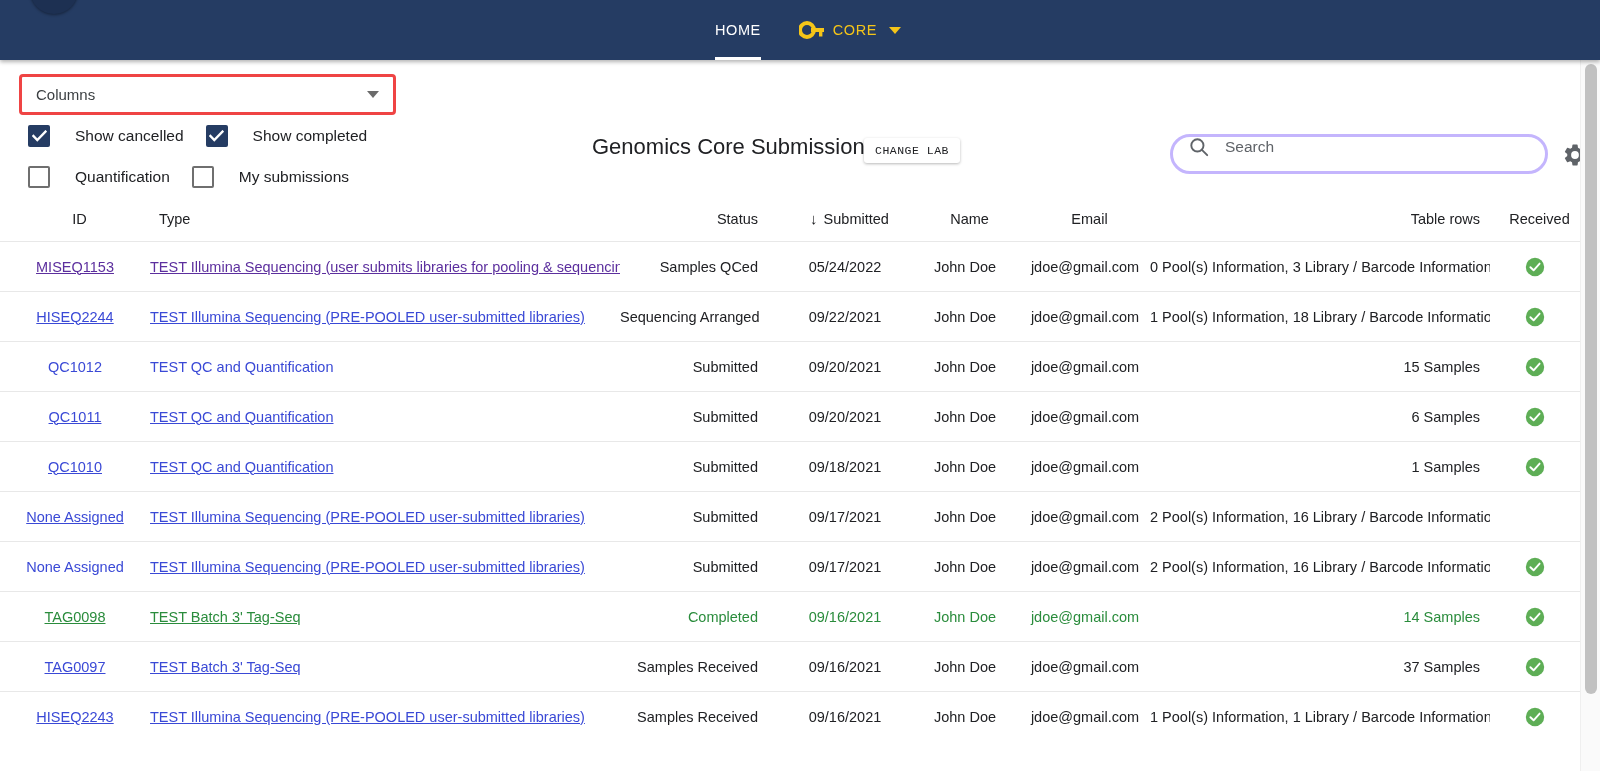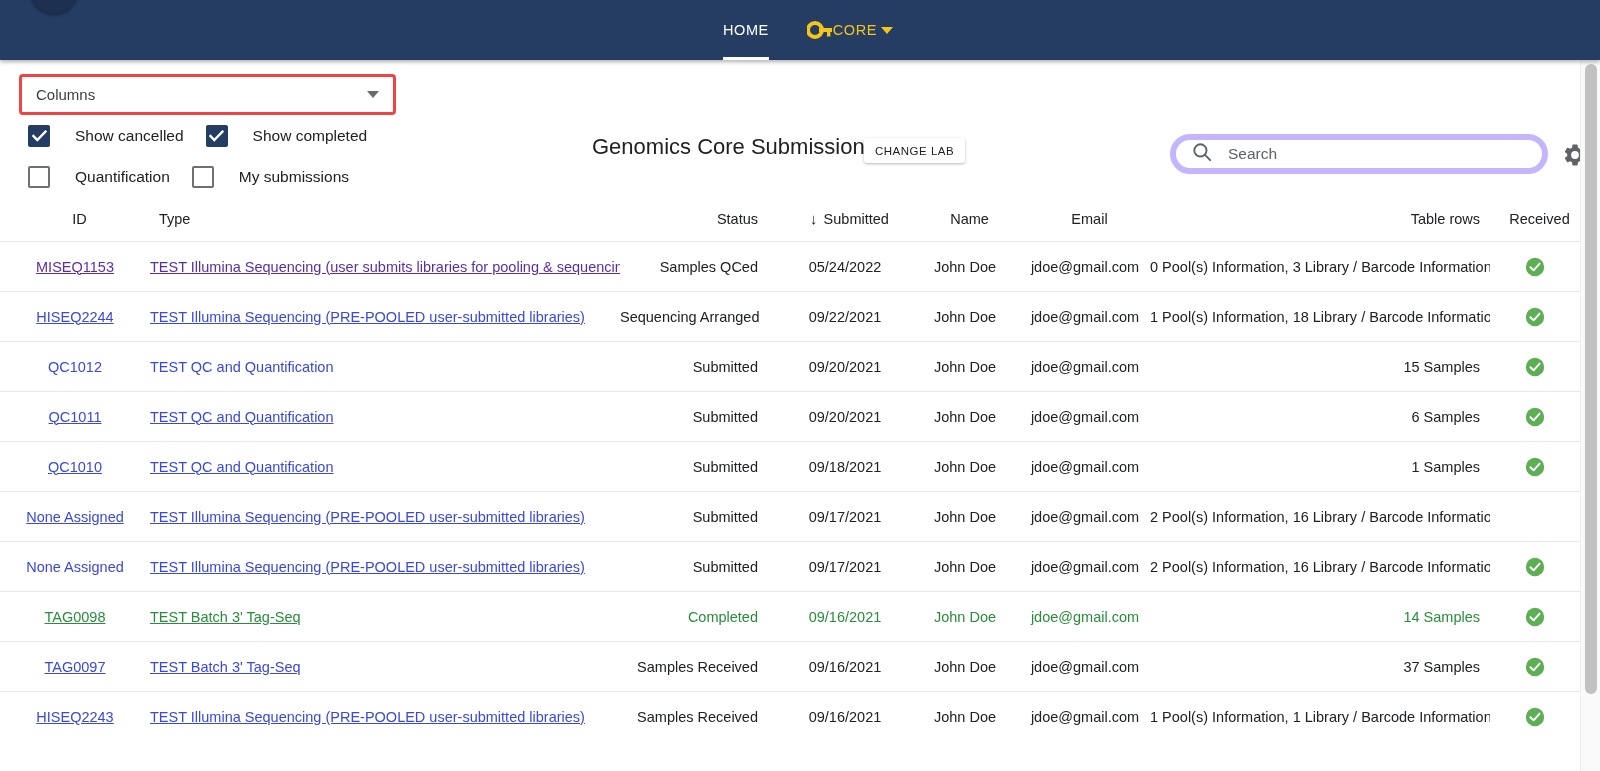--- a/index.html
+++ b/index.html
@@ -48,21 +48,21 @@
     font-weight: 400;
   }
   .nav-link.active::after {
     content: "";
     position: absolute;
     left: 16px; right: 16px; bottom: 0;
     height: 3px;
     background: #ffffff;
   }
   .nav-core {
-    display: flex; align-items: center; 
+    display: flex; align-items: center; gap: 8px;
     margin-left: 22px;
     cursor: pointer;
     height: 60px;
   }
   .key-icon { width: 26px; height: 22px; display:block; }
   .nav-core-label {
     color: #f5c518;
     font-size: 14.5px;
     letter-spacing: .55px;
     text-transform: uppercase;
@@ -129,36 +129,36 @@
     font-weight: 400;
   }
   .change-lab {
     position: absolute; left: 864px; top: 78px;
     height: 25px;
     padding: 0 11px;
     background: #ffffff;
     border: none;
     border-radius: 3px;
     box-shadow: 0 1px 3px rgba(0,0,0,.28);
-    font-family: Liberation Sans, sans-serif;
+    font-family: Liberation Mono, monospace;
     font-size: 11.5px;
     letter-spacing: .5px;
     color: #202124;
     text-transform: uppercase;
     cursor: pointer;
     display: flex; align-items: center;
   }
 
   .search-wrap {
     position: absolute; right: 52px; top: 74px;
     width: 378px; height: 40px;
-    border: 6px solid #c4b5fd;
+    border: 3px solid #c4b5fd;
     border-radius: 22px;
     background: #fff;
-    display: flex; align-items: center;
+    display: flex; align-items: flex-start;
     padding: 0 16px;
   }
   .search-icon { width: 20px; height: 20px; flex:none; }
   .search-input {
     border: none; outline: none; background: transparent;
     margin-left: 14px;
     font-family: inherit;
     font-size: 15.5px;
     color: #3c4043;
     width: 100%;

